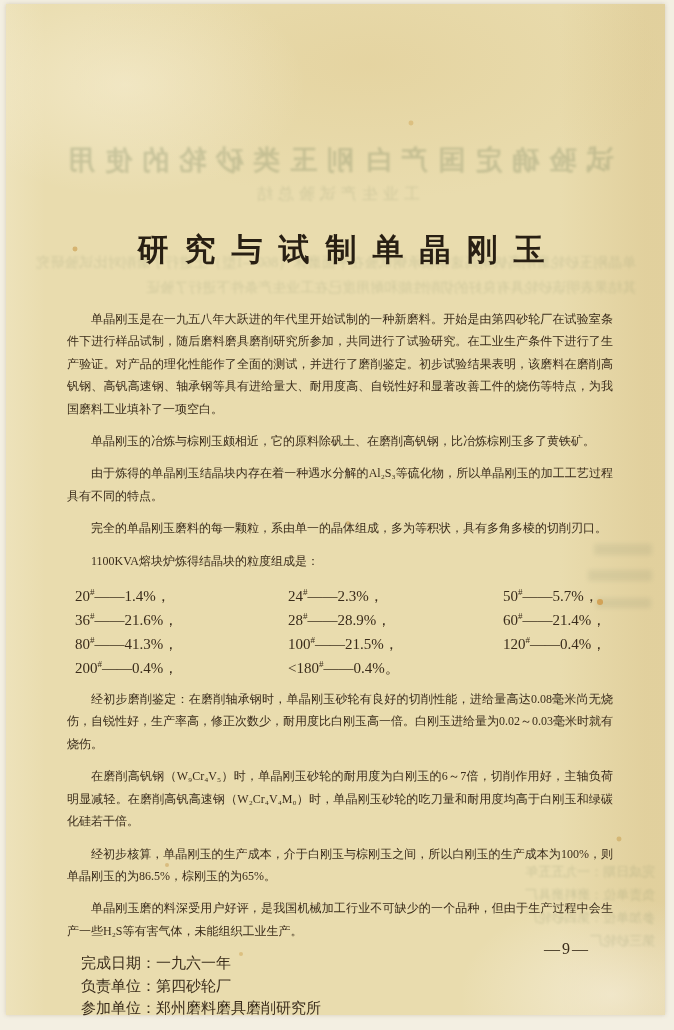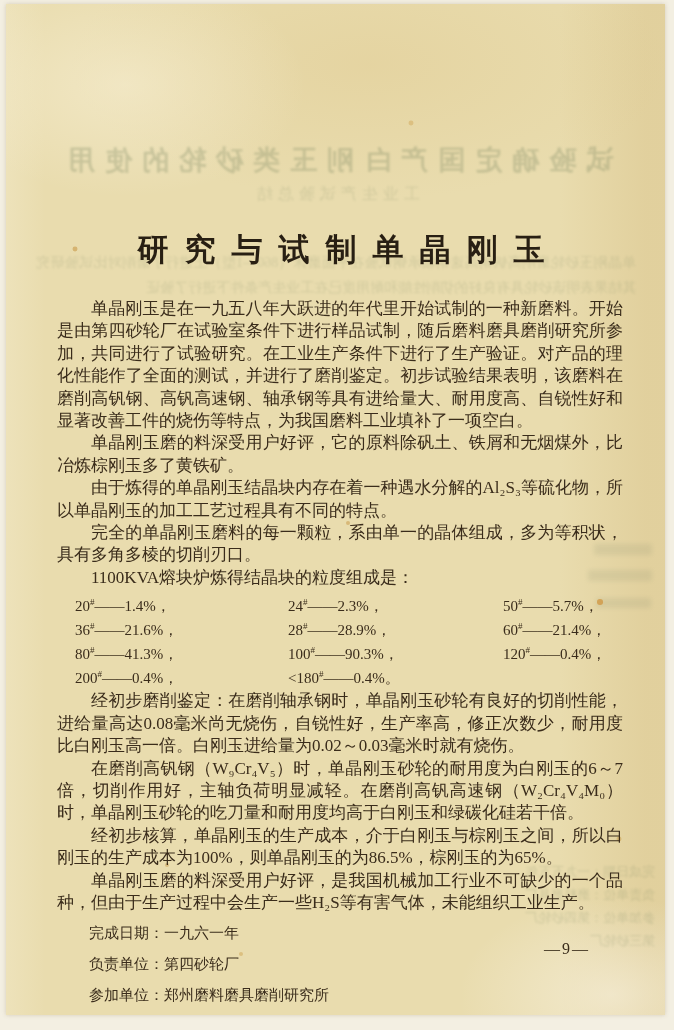--- a/index.html
+++ b/index.html
@@ -30,26 +30,26 @@
                593px 597px 0 2px rgba(205,130,30,.55),
                341px 518px 0 1px rgba(190,130,40,.40),
                160px 860px 0 1px rgba(190,130,40,.35),
                612px 834px 0 1.5px rgba(190,140,50,.40),
                234px 949px 0 1px rgba(200,150,60,.40),
                404px 118px 0 1.5px rgba(200,150,60,.35);}
   .title{position:absolute;left:0;top:204px;width:100%;text-align:center;
     font-size:31px;font-weight:bold;color:#281f13;letter-spacing:16px;
     padding-left:27px;box-sizing:border-box;}
   .bodytext{position:absolute;left:51px;top:294px;width:566px;color:#3a2c1b;}
-  .para{margin:0;text-indent:2em;text-align:justify;font-size:17px;
+  .para{margin:10px;text-indent:2em;text-align:justify;font-size:12px;
     line-height:22.4px;}
   .grit{display:grid;grid-template-columns:213px 215px 1fr;padding-left:18px;
     font-size:15px;line-height:20px;margin:3px 0 2px 0;}
   .grit sup{font-size:9px;}
-  .footer-line{margin:8px;text-indent:1.6em;font-size:15px;line-height:22.6px;}
+  .footer-line{margin:0;text-indent:1.6em;font-size:15px;line-height:22.6px;}
   .pagenum{position:absolute;left:538px;top:936px;font-size:16px;
     color:#3a2c1b;letter-spacing:2px;}
 </style>
 </head>
 <body>
 
 <div class="paper">
 
   <div class="ghost ghost-title">试验确定国产白刚玉类砂轮的使用</div>
   <div class="ghost ghost-sub">工业生产试验总结</div>
@@ -62,34 +62,34 @@
   </div>
   <div class="smudge" style="left:588px;top:540px;width:58px;height:11px"></div>
   <div class="smudge" style="left:582px;top:566px;width:64px;height:11px"></div>
   <div class="smudge" style="left:590px;top:594px;width:55px;height:10px"></div>
   <div class="speckles"></div>
 
   <h1 class="title">研究与试制单晶刚玉</h1>
 
   <div class="bodytext">
     <p class="para">单晶刚玉是在一九五八年大跃进的年代里开始试制的一种新磨料。开始是由第四砂轮厂在试验室条件下进行样品试制，随后磨料磨具磨削研究所参加，共同进行了试验研究。在工业生产条件下进行了生产验证。对产品的理化性能作了全面的测试，并进行了磨削鉴定。初步试验结果表明，该磨料在磨削高钒钢、高钒高速钢、轴承钢等具有进给量大、耐用度高、自锐性好和显著改善工件的烧伤等特点，为我国磨料工业填补了一项空白。</p>
-    <p class="para">单晶刚玉磨的料深受用户好评，它的原料除矾土、铁屑和无烟煤外，比冶炼棕刚玉多了黄铁矿。</p>
+    <p class="para">单晶刚玉的冶炼与棕刚玉颇相近，它的原料除矾土、在磨削高钒钢，比冶炼棕刚玉多了黄铁矿。</p>
     <p class="para">由于炼得的单晶刚玉结晶块内存在着一种遇水分解的Al₂S₃等硫化物，所以单晶刚玉的加工工艺过程具有不同的特点。</p>
     <p class="para">完全的单晶刚玉磨料的每一颗粒，系由单一的晶体组成，多为等积状，具有多角多棱的切削刃口。</p>
     <p class="para">1100KVA熔块炉炼得结晶块的粒度组成是：</p>
 
     <div class="grit">
       <span><span>20</span><sup>#</sup><span>——1.4%，</span></span>
       <span><span>24</span><sup>#</sup><span>——2.3%，</span></span>
       <span><span>50</span><sup>#</sup><span>——5.7%，</span></span>
       <span><span>36</span><sup>#</sup><span>——21.6%，</span></span>
       <span><span>28</span><sup>#</sup><span>——28.9%，</span></span>
       <span><span>60</span><sup>#</sup><span>——21.4%，</span></span>
       <span><span>80</span><sup>#</sup><span>——41.3%，</span></span>
-      <span><span>100</span><sup>#</sup><span>——90.3%，</span></span>
+      <span><span>100</span><sup>#</sup><span>——21.5%，</span></span>
       <span><span>120</span><sup>#</sup><span>——0.4%，</span></span>
       <span><span>200</span><sup>#</sup><span>——0.4%，</span></span>
       <span><span>&lt;180</span><sup>#</sup><span>——0.4%。</span></span>
     </div>
 
     <p class="para">经初步磨削鉴定：在磨削轴承钢时，单晶刚玉砂轮有良好的切削性能，进给量高达0.08毫米尚无烧伤，自锐性好，生产率高，修正次数少，耐用度比白刚玉高一倍。白刚玉进给量为0.02～0.03毫米时就有烧伤。</p>
     <p class="para">在磨削高钒钢（W₉Cr₄V₅）时，单晶刚玉砂轮的耐用度为白刚玉的6～7倍，切削作用好，主轴负荷明显减轻。在磨削高钒高速钢（W₂Cr₄V₄M₀）时，单晶刚玉砂轮的吃刀量和耐用度均高于白刚玉和绿碳化硅若干倍。</p>
     <p class="para">经初步核算，单晶刚玉的生产成本，介于白刚玉与棕刚玉之间，所以白刚玉的生产成本为100%，则单晶刚玉的为86.5%，棕刚玉的为65%。</p>
     <p class="para">单晶刚玉磨的料深受用户好评，是我国机械加工行业不可缺少的一个品种，但由于生产过程中会生产一些H₂S等有害气体，未能组织工业生产。</p>
 

